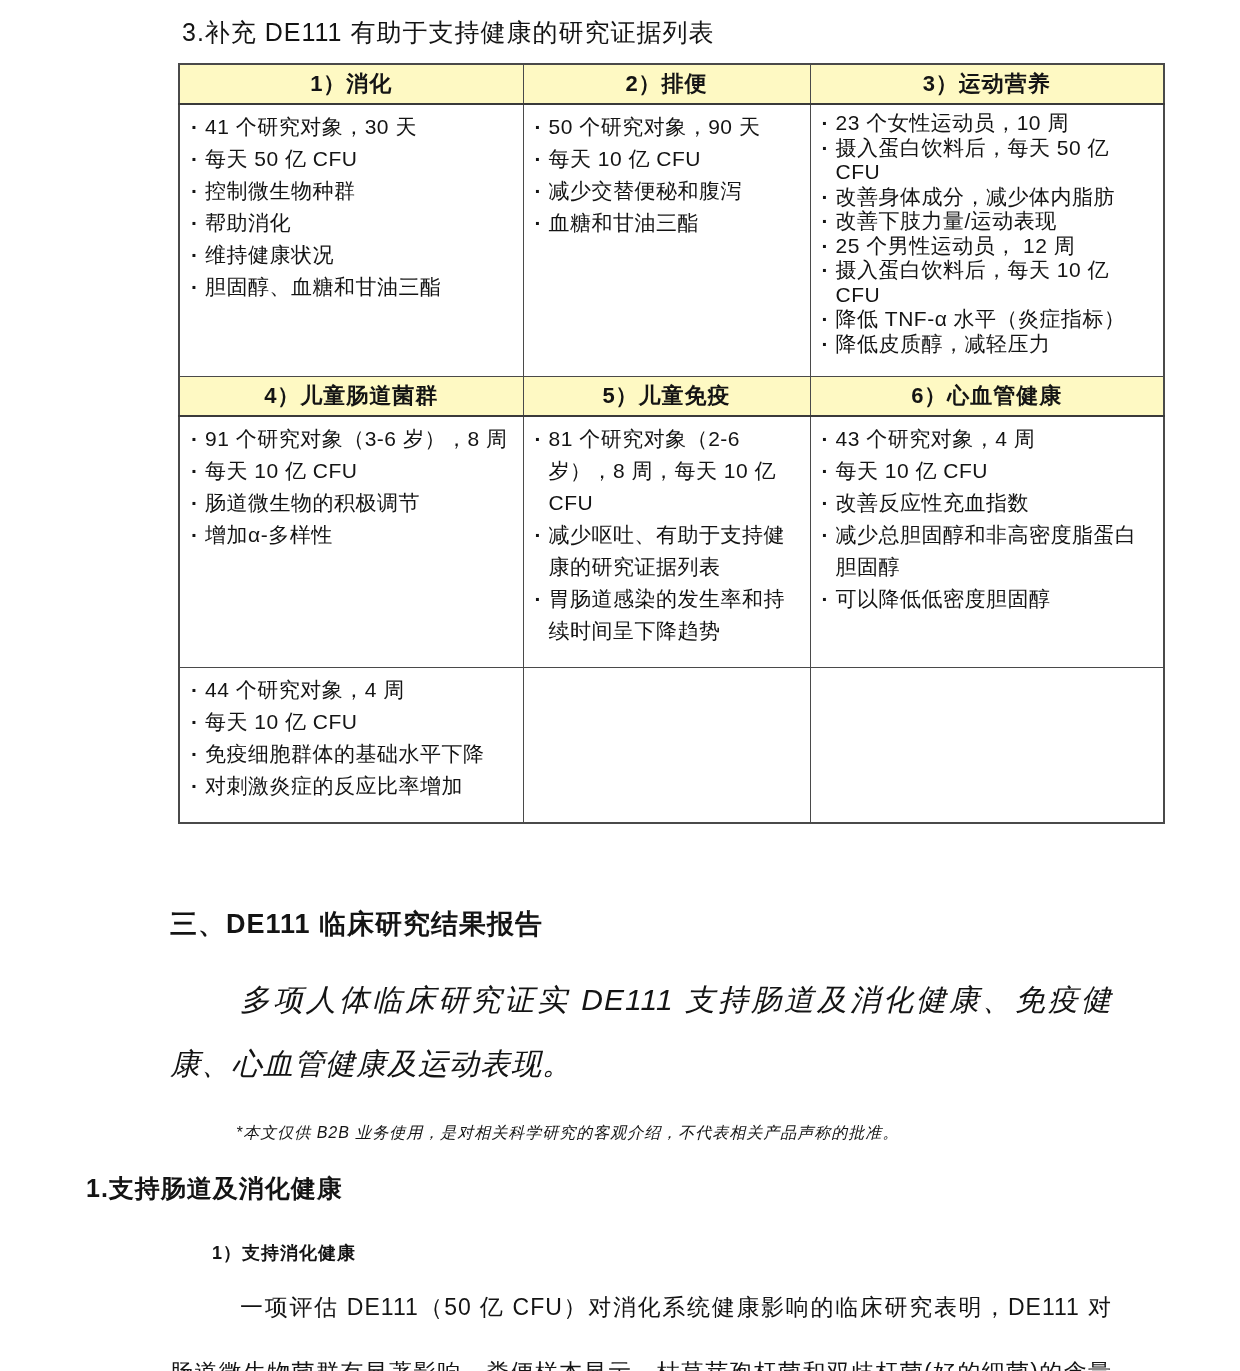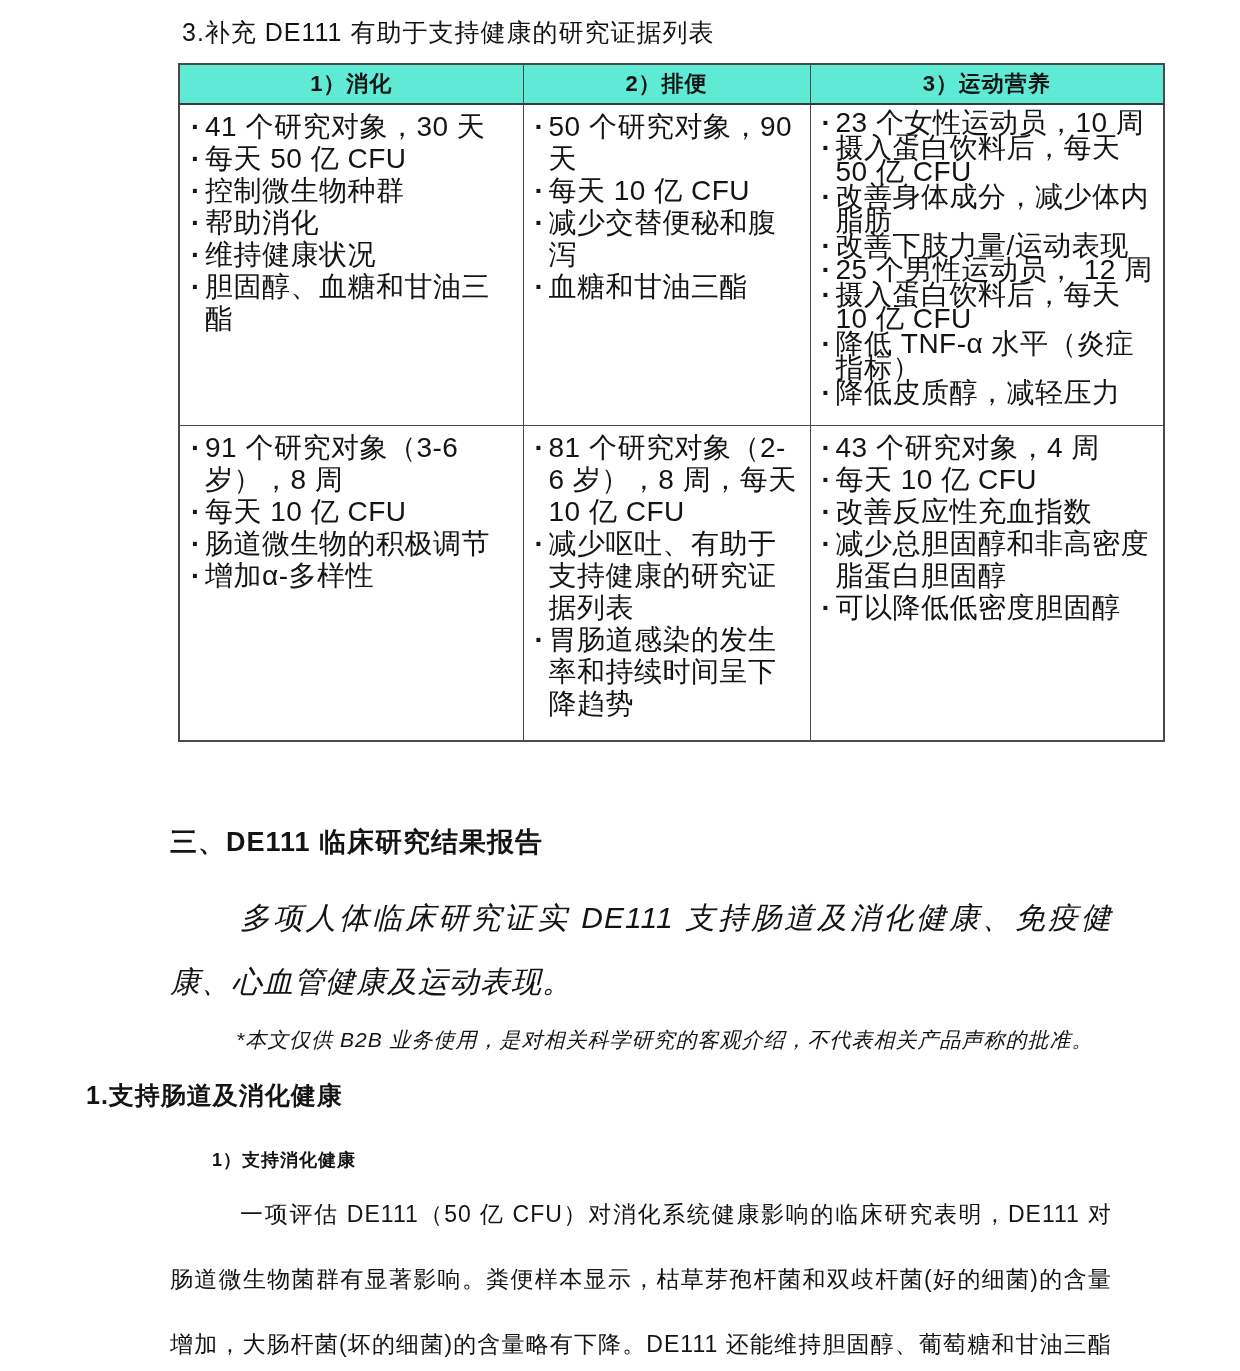--- a/index.html
+++ b/index.html
@@ -13,30 +13,30 @@
     font-size:25px;font-weight:400;letter-spacing:1px;
   }
   table.evidence{
     margin:14px 0 0 178px;
     width:985px;
     border-collapse:collapse;table-layout:fixed;
     border:2px solid #4a4a4a;
   }
   col.c1{width:344px;} col.c2{width:287px;} col.c3{width:354px;}
   table.evidence th{
-    height:36px;background:#5eead4;
+    height:36px;background:#fef9c3;
     font-size:22px;font-weight:700;text-align:center;
     border:1px solid #4a4a4a;border-bottom:2px solid #3a3a3a;
     letter-spacing:1px;
   }
   table.evidence td{
     vertical-align:top;
     border:1px solid #4a4a4a;
     padding:6px 8px 20px 8px;
-    font-size:28px;
+    font-size:21px;
   }
   tr.band-body-1 td{height:196px;}
   tr.band-body-2 td{height:192px;}
   tr.band-body-3 td{height:122px;}
   ul.cell-list{list-style:none;margin:0;padding:0;}
   ul.cell-list li{
     position:relative;padding-left:17px;line-height:32px;
     letter-spacing:0.5px;
   }
   ul.cell-list li::before{
@@ -46,22 +46,22 @@
   .report-heading{
     margin:82px 0 0 170px;
     font-size:27px;font-weight:700;letter-spacing:1px;
   }
   .intro-paragraph{
     margin:26px 0 0 170px;width:942px;
     font-size:30px;line-height:64px;
     text-align:justify;text-indent:70px;letter-spacing:1px;font-style:italic;
   }
   .disclaimer-note{
-    margin:9px 0 0 170px;width:942px;
-    font-size:21px;font-style:italic;line-height:34px;
+    margin:20px 0 0 170px;width:942px;
+    font-size:16px;font-style:italic;line-height:34px;
     text-indent:66px;letter-spacing:1px;
   }
   .section-heading{
     margin:22px 0 0 86px;
     font-size:25px;font-weight:700;letter-spacing:1px;
   }
   .subsection-heading{
     margin:36px 0 0 212px;
     font-size:18px;font-weight:700;letter-spacing:1px;
   }
@@ -113,20 +113,25 @@
             <li>摄入蛋白饮料后，每天 50 亿 CFU</li>
             <li>改善身体成分，减少体内脂肪</li>
             <li>改善下肢力量/运动表现</li>
             <li>25 个男性运动员， 12 周</li>
             <li>摄入蛋白饮料后，每天 10 亿 CFU</li>
             <li>降低 TNF-α 水平（炎症指标）</li>
             <li>降低皮质醇，减轻压力</li>
           </ul>
       </td>
     </tr>
+    <tr class="band-header">
+      <th>4）儿童肠道菌群</th>
+      <th>5）儿童免疫</th>
+      <th>6）心血管健康</th>
+    </tr>
     <tr class="band-body-2">
       <td>
         <ul class="cell-list">
             <li>91 个研究对象（3-6 岁），8 周</li>
             <li>每天 10 亿 CFU</li>
             <li>肠道微生物的积极调节</li>
             <li>增加α-多样性</li>
           </ul>
       </td>
       <td>
@@ -139,20 +144,32 @@
       <td>
         <ul class="cell-list">
             <li>43 个研究对象，4 周</li>
             <li>每天 10 亿 CFU</li>
             <li>改善反应性充血指数</li>
             <li>减少总胆固醇和非高密度脂蛋白胆固醇</li>
             <li>可以降低低密度胆固醇</li>
           </ul>
       </td>
     </tr>
+    <tr class="band-body-3">
+      <td>
+        <ul class="cell-list">
+            <li>44 个研究对象，4 周</li>
+            <li>每天 10 亿 CFU</li>
+            <li>免疫细胞群体的基础水平下降</li>
+            <li>对刺激炎症的反应比率增加</li>
+          </ul>
+      </td>
+      <td></td>
+      <td></td>
+    </tr>
   </tbody>
 </table>
 
 <div class="report-heading">三、DE111 临床研究结果报告</div>
 
 <p class="intro-paragraph">多项人体临床研究证实 DE111 支持肠道及消化健康、免疫健康、心血管健康及运动表现。</p>
 
 <p class="disclaimer-note">*本文仅供 B2B 业务使用，是对相关科学研究的客观介绍，不代表相关产品声称的批准。</p>
 
 <div class="section-heading">1.支持肠道及消化健康</div>

